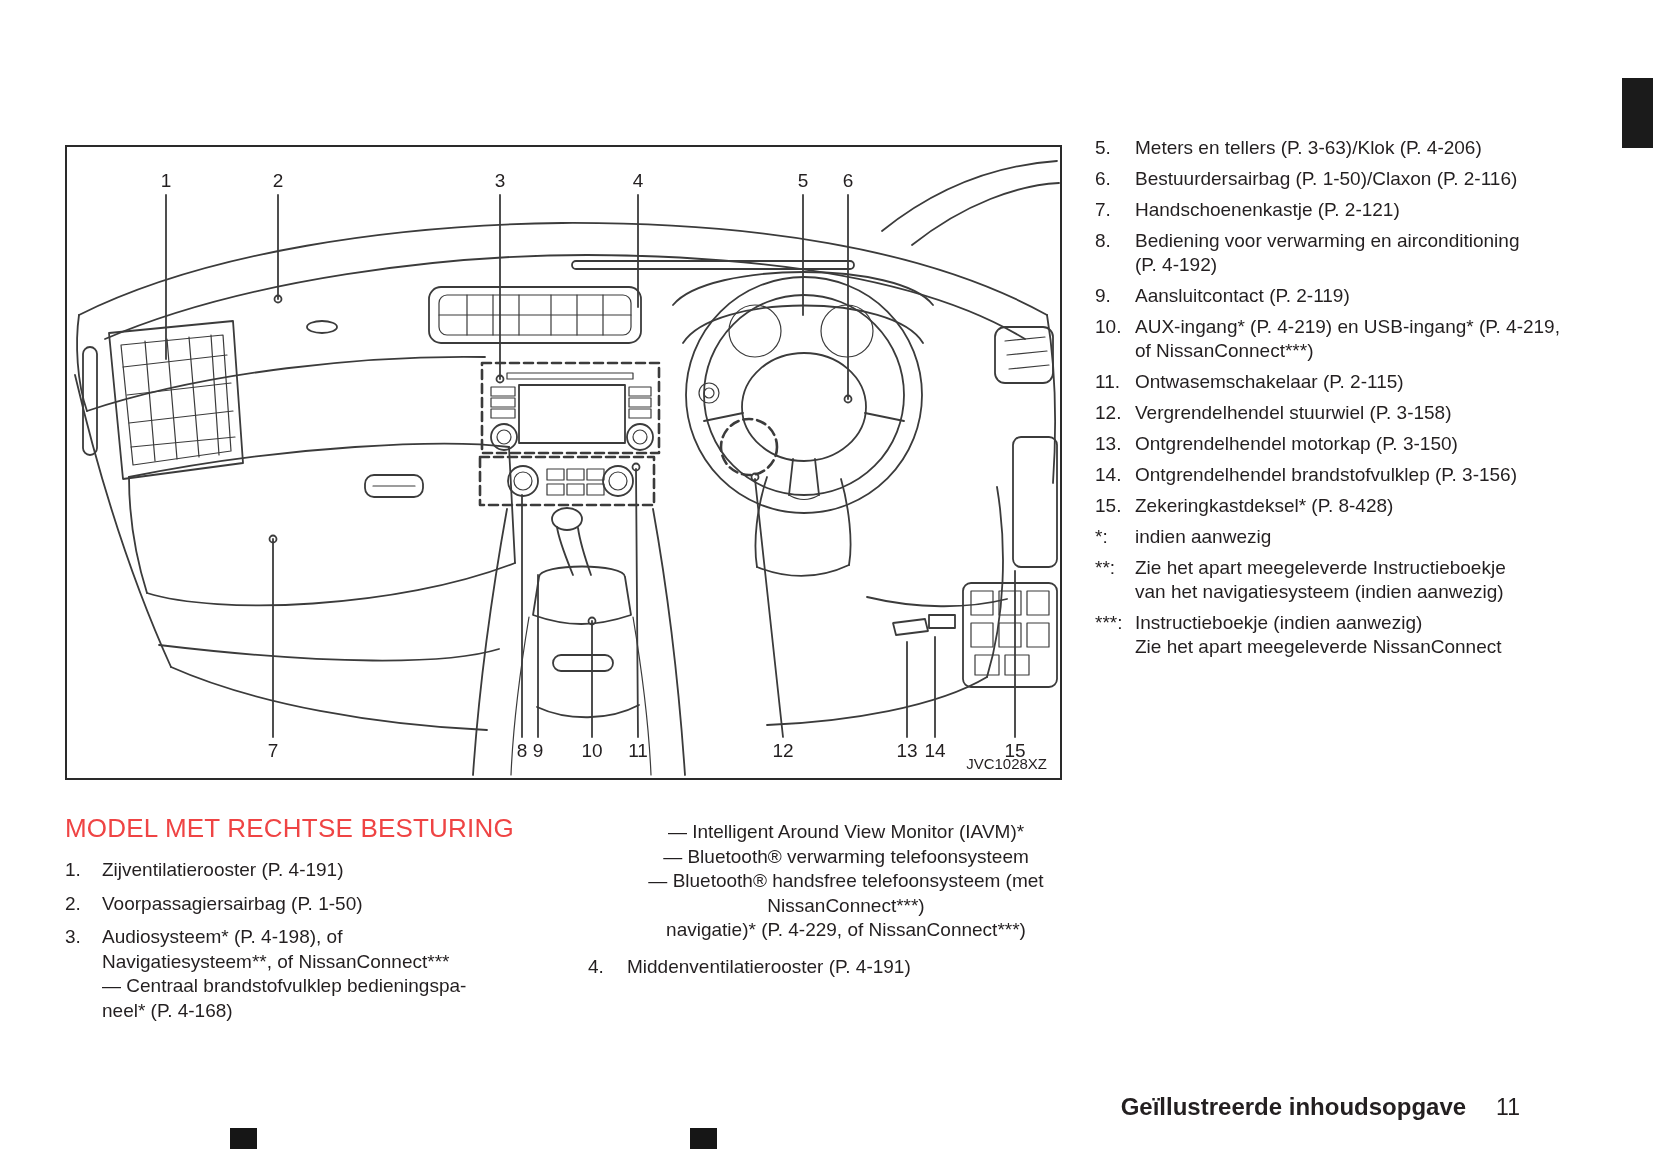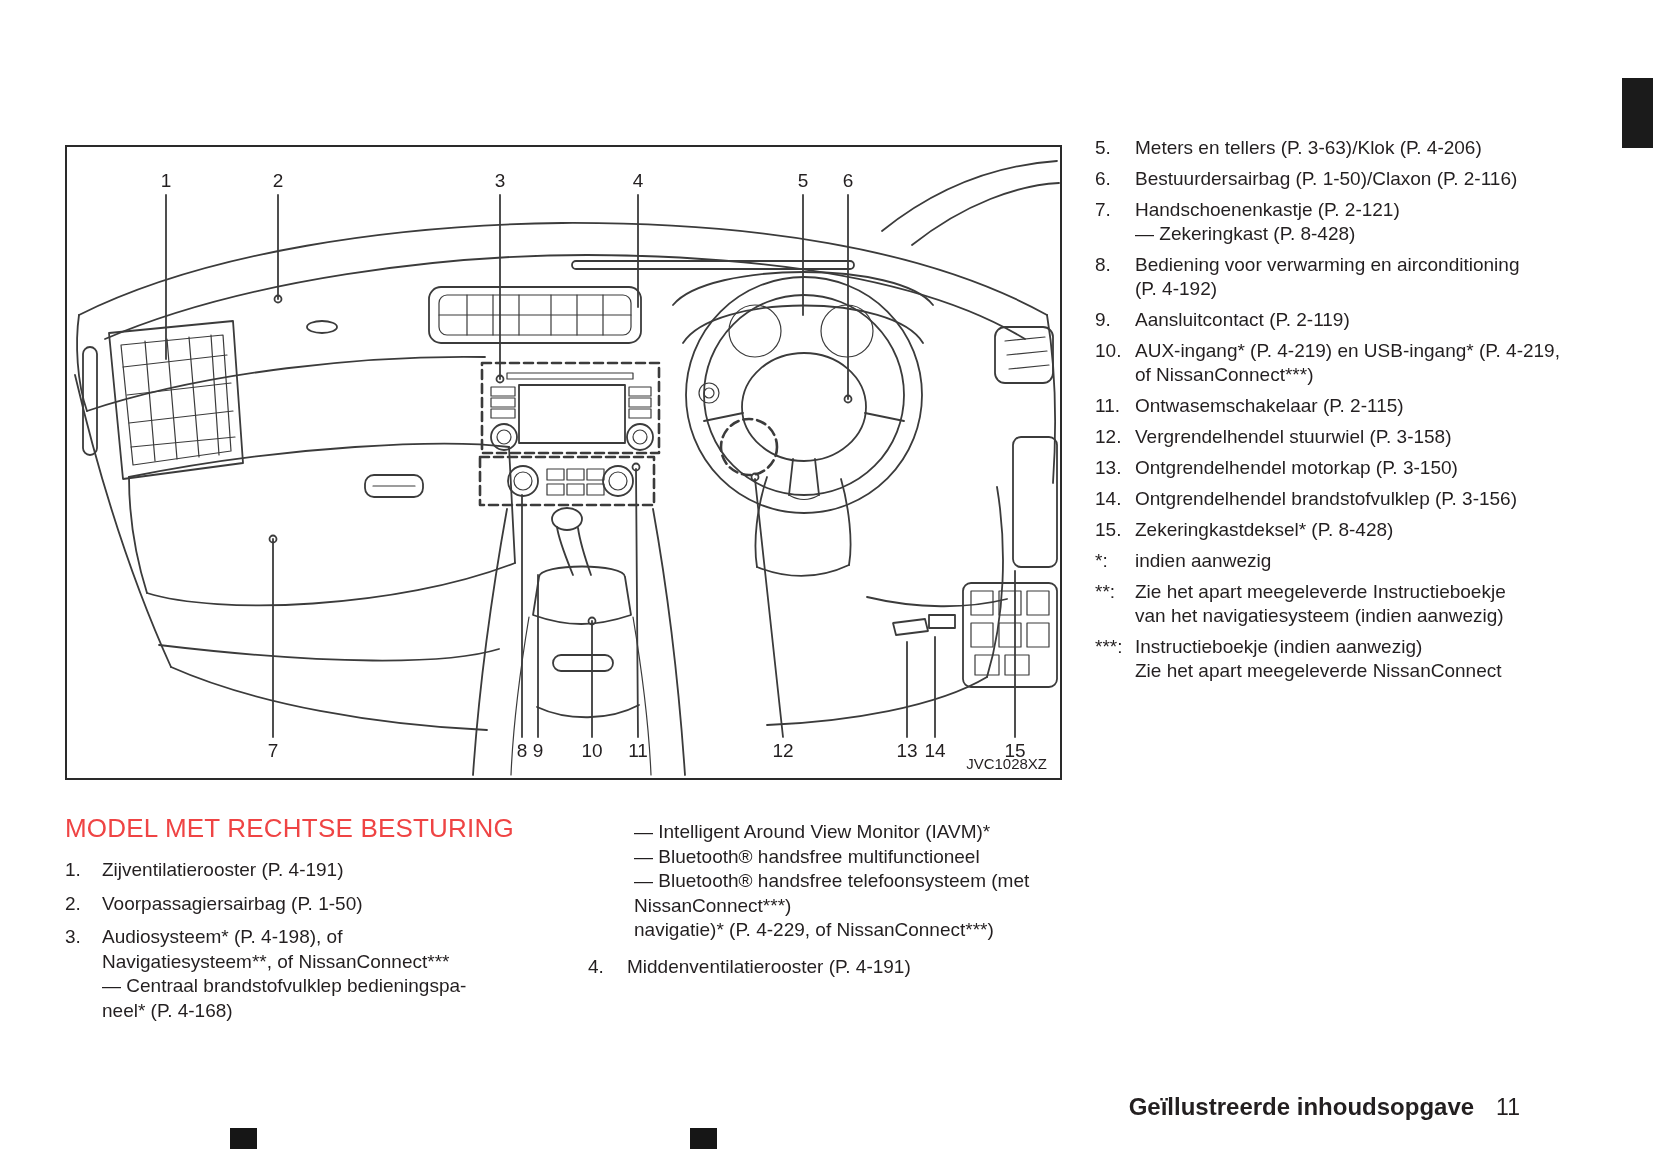--- a/index.html
+++ b/index.html
@@ -34,25 +34,25 @@
 
   .right-col{position:absolute;left:1095px;top:136px;width:470px;font-size:19px;line-height:24px;}
   .right-col .num{width:40px;}
 
   .bottom-section{position:absolute;left:65px;top:800px;width:1000px;height:260px;}
   .bottom-section h1{position:absolute;left:0;top:12px;margin:0;font-size:26px;font-weight:500;letter-spacing:.2px;line-height:32px;color:#ef4444;}
   .col1{position:absolute;left:0;top:58px;width:480px;font-size:19px;line-height:24.5px;}
   .col1 .num{width:37px;}
   .col1 .row{margin-bottom:9px;}
   .col2{position:absolute;left:523px;top:20px;width:470px;font-size:19px;line-height:24.5px;}
-  .col2 .cont{margin-left:46px;}
+  .col2 .cont{margin-left:46px;text-align:center;}
   .col2 .row{margin-top:12px;margin-bottom:0;}
   .col2 .num{width:39px;}
 
-  .footer{position:absolute;right:133px;top:1092px;display:flex;align-items:baseline;gap:22px;line-height:30px;}
+  .footer{position:absolute;right:133px;top:1092px;display:flex;align-items:baseline;gap:30px;line-height:30px;}
   .footer .sect{font-weight:bold;font-size:24px;}
   .footer .pg{font-size:23px;}
 </style>
 </head>
 <body>
 
 <div class="tab-mark"></div>
 
 <div class="diagram">
   <svg viewBox="0 0 993 631">
@@ -235,21 +235,20 @@
     <div class="row">
       <div class="num">6.</div>
       <div class="lines">
         <div>Bestuurdersairbag (P. 1-50)/Claxon (P. 2-116)</div>
       </div>
     </div>
     <div class="row">
       <div class="num">7.</div>
       <div class="lines">
         <div>Handschoenenkastje (P. 2-121)</div>
-        <div>— Zekeringkast (P. 8-428)</div>
       </div>
     </div>
     <div class="row">
       <div class="num">8.</div>
       <div class="lines">
         <div>Bediening voor verwarming en airconditioning</div>
         <div>(P. 4-192)</div>
       </div>
     </div>
     <div class="row">
@@ -338,21 +337,21 @@
           <div>Audiosysteem* (P. 4-198), of</div>
           <div>Navigatiesysteem**, of NissanConnect***</div>
           <div>— Centraal brandstofvulklep bedieningspa-</div>
           <div>neel* (P. 4-168)</div>
         </div>
       </div>
     </div>
   <div class="col2">
     <div class="cont">
         <div>— Intelligent Around View Monitor (IAVM)*</div>
-        <div>— Bluetooth® handsfree multifunctioneel</div>
+        <div>— Bluetooth® verwarming telefoonsysteem</div>
         <div>— Bluetooth® handsfree telefoonsysteem (met</div>
         <div>NissanConnect***)</div>
         <div>navigatie)* (P. 4-229, of NissanConnect***)</div>
       </div>
     <div class="row">
       <div class="num">4.</div>
       <div class="lines">Middenventilatierooster (P. 4-191)</div>
     </div>
   </div>
 </div>

